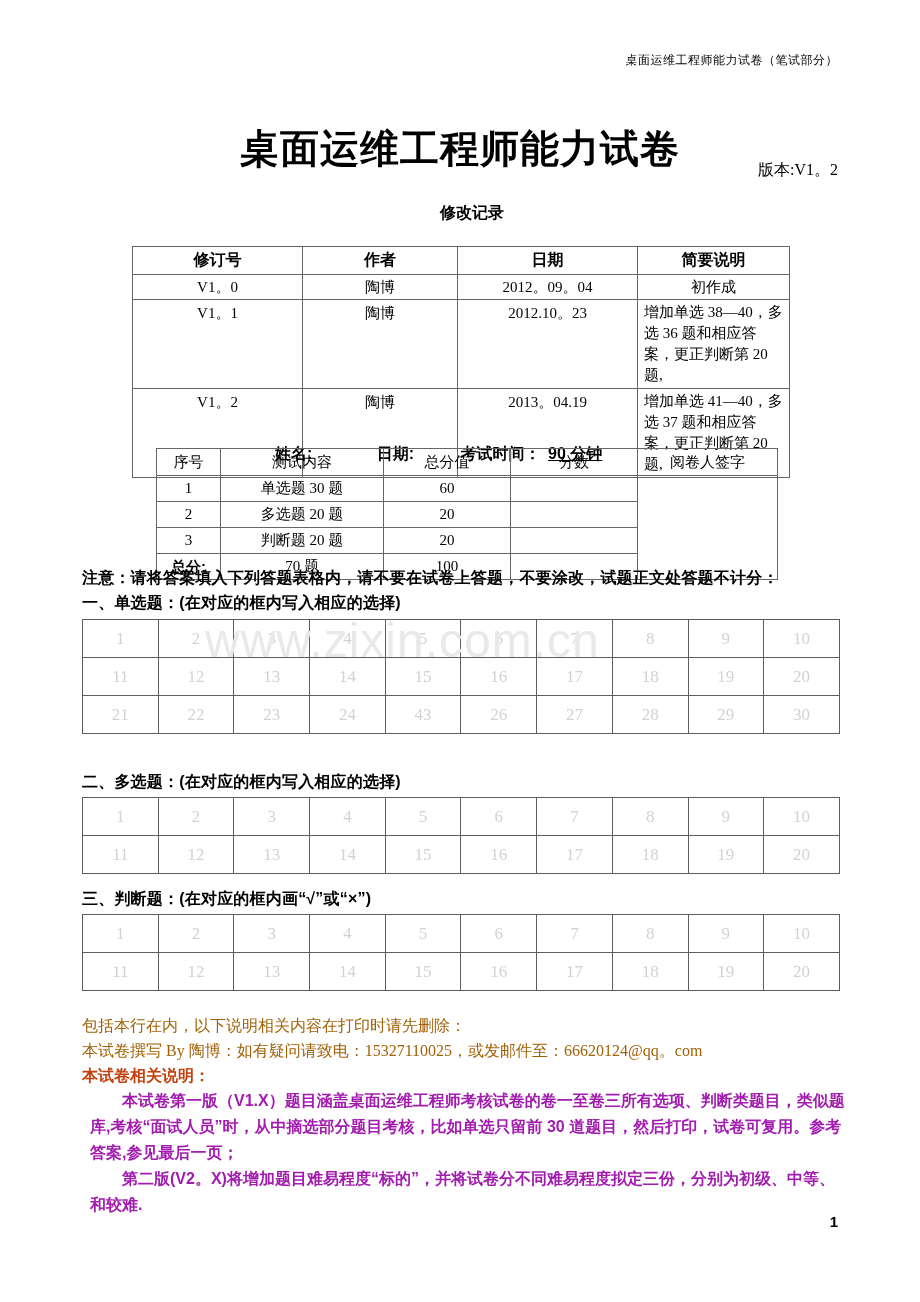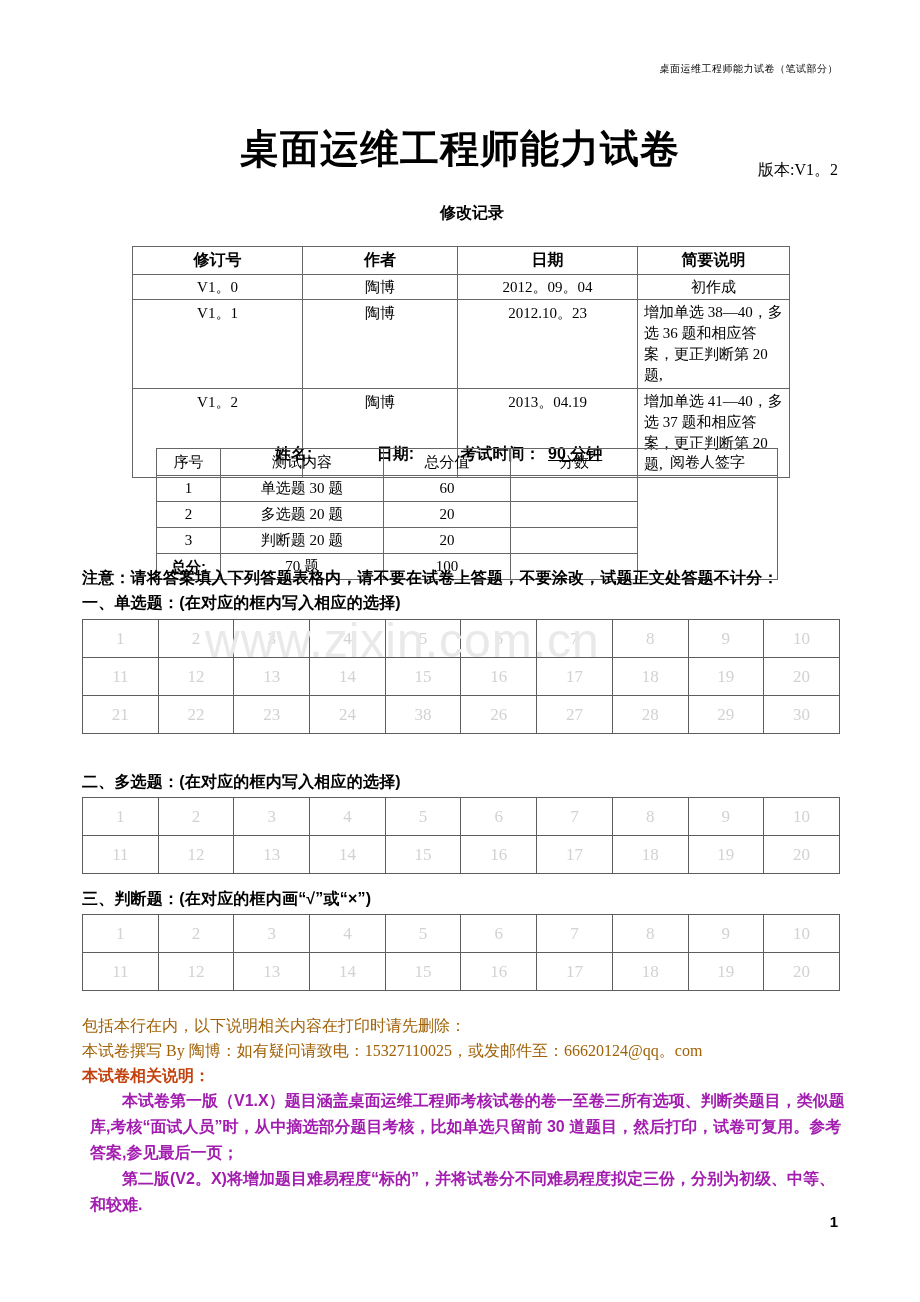--- a/index.html
+++ b/index.html
@@ -16,23 +16,23 @@
     width: 920px;
     height: 1302px;
     background: #ffffff;
     overflow: hidden;
     box-sizing: border-box;
   }
 
   
   .doc-header {
     position: absolute;
-    top: 62px;
+    top: 52px;
     right: 82px;
-    font-size: 10px;
+    font-size: 12px;
     letter-spacing: 0.5px;
   }
 
   .doc-title {
     position: absolute;
     top: 96px;
     left: 0;
     width: 920px;
     text-align: center;
     font-size: 39px;
@@ -362,21 +362,21 @@
         <td>17</td>
         <td>18</td>
         <td>19</td>
         <td>20</td>
       </tr>
       <tr>
         <td>21</td>
         <td>22</td>
         <td>23</td>
         <td>24</td>
-        <td>38</td>
+        <td>43</td>
         <td>26</td>
         <td>27</td>
         <td>28</td>
         <td>29</td>
         <td>30</td>
       </tr>
     </tbody>
   </table>
 
   <div class="watermark">www.zixin.com.cn</div>

